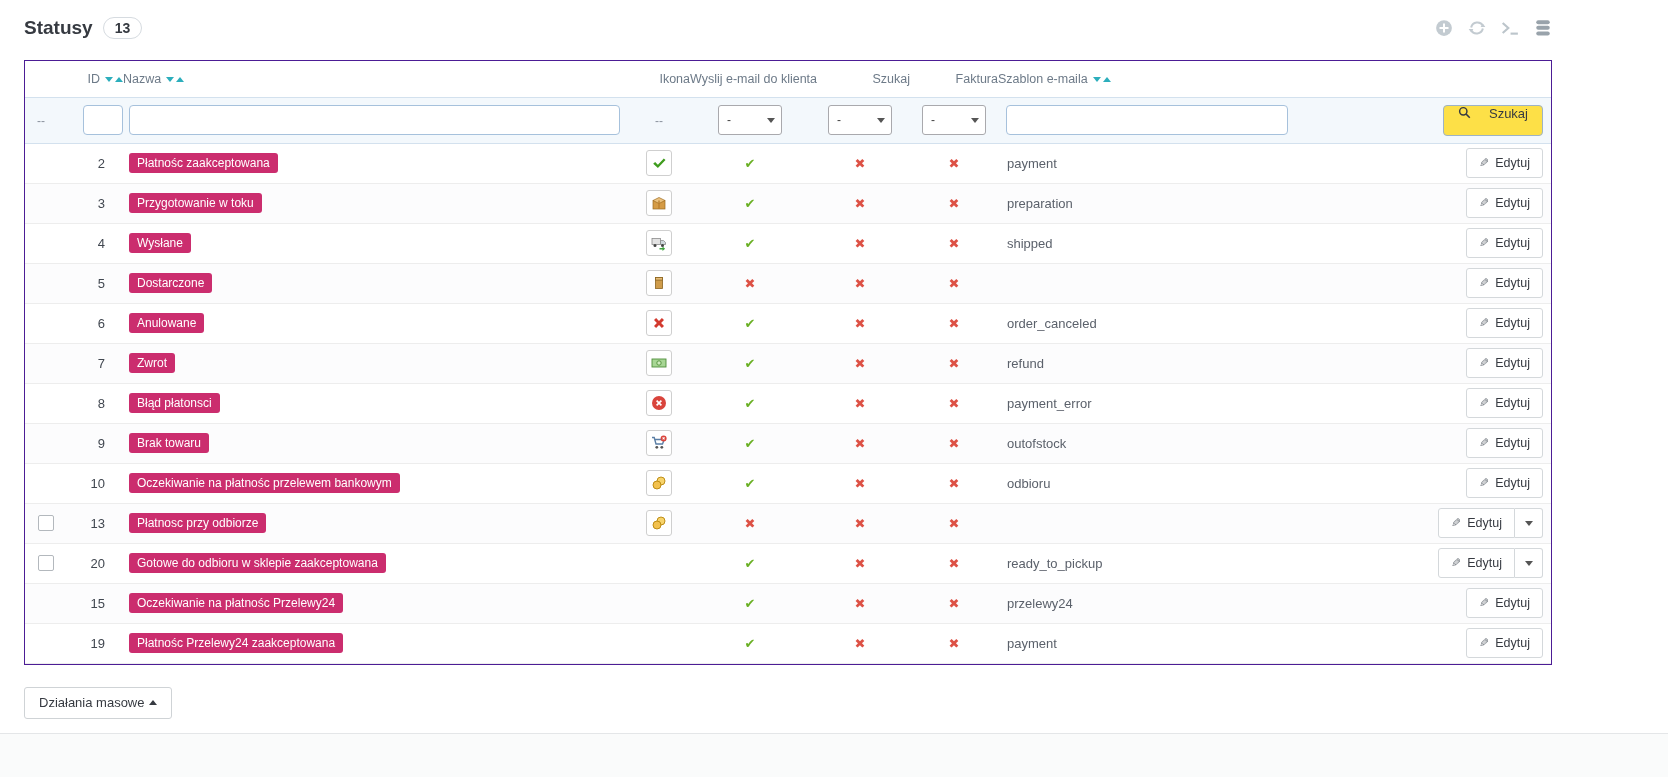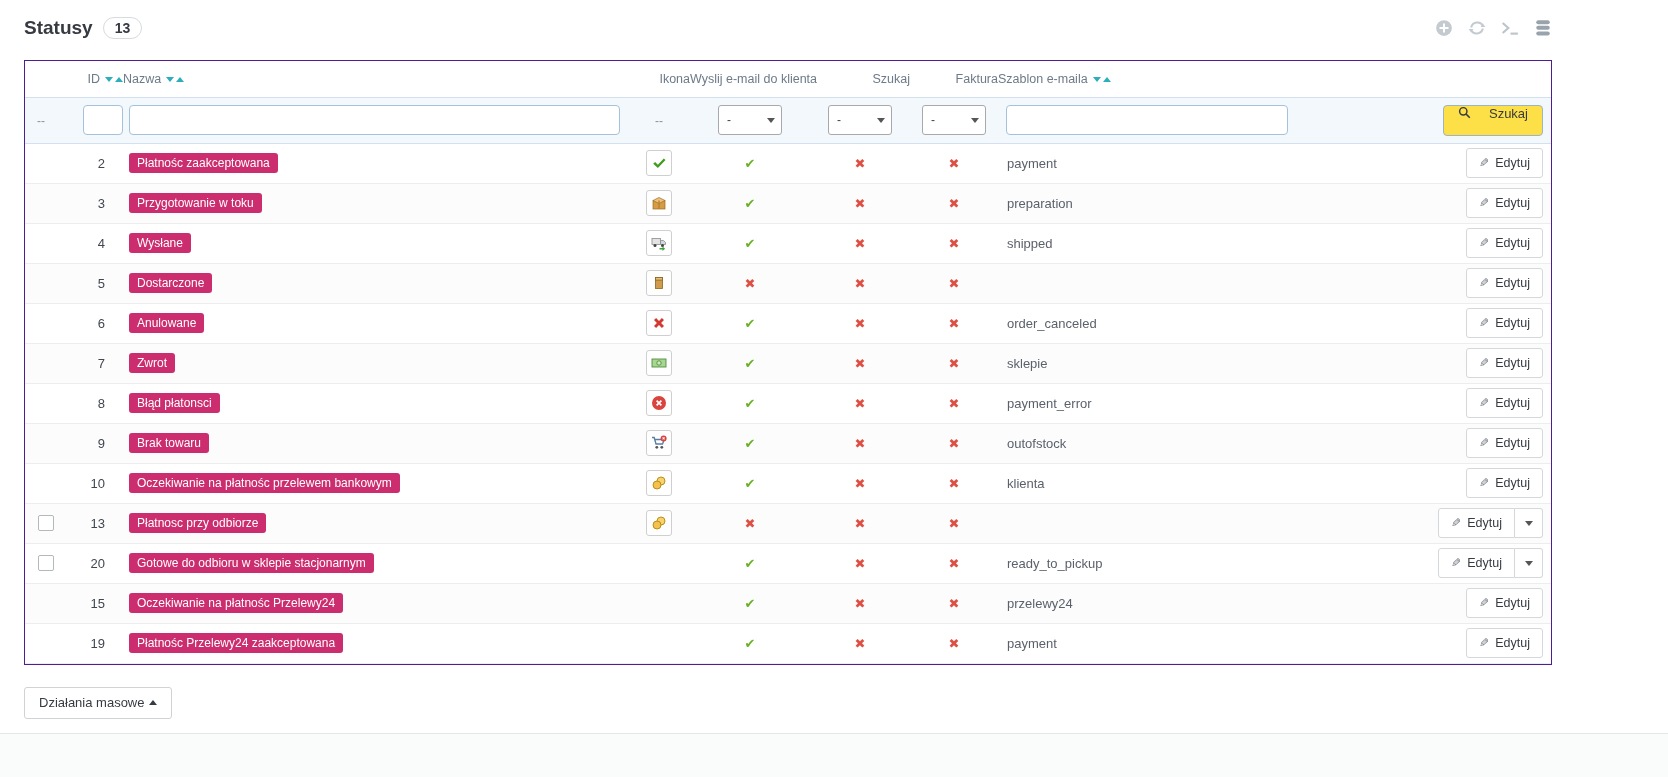--- a/index.html
+++ b/index.html
@@ -291,21 +291,21 @@
             <td class="c-name"><span class="badge">Zwrot</span></td>
             <td class="c-icon"><span class="iconbox">
                 <svg viewBox="0 0 16 16">
                   <rect x="1" y="4" width="14" height="8" fill="#a7d694" stroke="#4f8f3a" stroke-width="0.9"></rect>
                   <circle cx="8" cy="8" r="2.2" fill="#cdeabc" stroke="#4f8f3a" stroke-width="0.9"></circle>
                 </svg>
               </span></td>
             <td class="c-mark"><span class="mark yes">✔</span></td>
             <td class="c-mark"><span class="mark no">✖</span></td>
             <td class="c-mark"><span class="mark no">✖</span></td>
-            <td class="c-template">sklepie</td>
+            <td class="c-template">refund</td>
             <td class="c-actions"><div class="btn-group">
                 <button class="btn-edit">
                   <span class="pencil">✎</span>
                   <span class="lbl">Edytuj</span>
                 </button>
               </div></td>
           </tr>
           <tr class="row">
             <td class="c-check"></td>
             <td class="c-id">8</td>
@@ -357,21 +357,21 @@
             <td class="c-name"><span class="badge">Oczekiwanie na płatnośc przelewem bankowym</span></td>
             <td class="c-icon"><span class="iconbox">
                 <svg viewBox="0 0 16 16">
                   <circle cx="10" cy="6" r="4" fill="#f7d36b" stroke="#b8860b" stroke-width="0.9"></circle>
                   <circle cx="6" cy="10" r="4" fill="#f2c14e" stroke="#b8860b" stroke-width="0.9"></circle>
                 </svg>
               </span></td>
             <td class="c-mark"><span class="mark yes">✔</span></td>
             <td class="c-mark"><span class="mark no">✖</span></td>
             <td class="c-mark"><span class="mark no">✖</span></td>
-            <td class="c-template">klienta</td>
+            <td class="c-template">odbioru</td>
             <td class="c-actions"><div class="btn-group">
                 <button class="btn-edit">
                   <span class="pencil">✎</span>
                   <span class="lbl">Edytuj</span>
                 </button>
               </div></td>
           </tr>
           <tr class="row">
             <td class="c-check"><span class="checkbox"></span></td>
             <td class="c-id">13</td>
@@ -392,21 +392,21 @@
                   <span class="lbl">Edytuj</span>
                 </button>
                 <button class="btn-caret">
                   <span class="caret-down"></span>
                 </button>
               </div></td>
           </tr>
           <tr class="row">
             <td class="c-check"><span class="checkbox"></span></td>
             <td class="c-id">20</td>
-            <td class="c-name"><span class="badge">Gotowe do odbioru w sklepie stacjonarnym</span></td>
+            <td class="c-name"><span class="badge">Gotowe do odbioru w sklepie zaakceptowana</span></td>
             <td class="c-icon"></td>
             <td class="c-mark"><span class="mark yes">✔</span></td>
             <td class="c-mark"><span class="mark no">✖</span></td>
             <td class="c-mark"><span class="mark no">✖</span></td>
             <td class="c-template">ready_to_pickup</td>
             <td class="c-actions"><div class="btn-group split">
                 <button class="btn-edit">
                   <span class="pencil">✎</span>
                   <span class="lbl">Edytuj</span>
                 </button>

